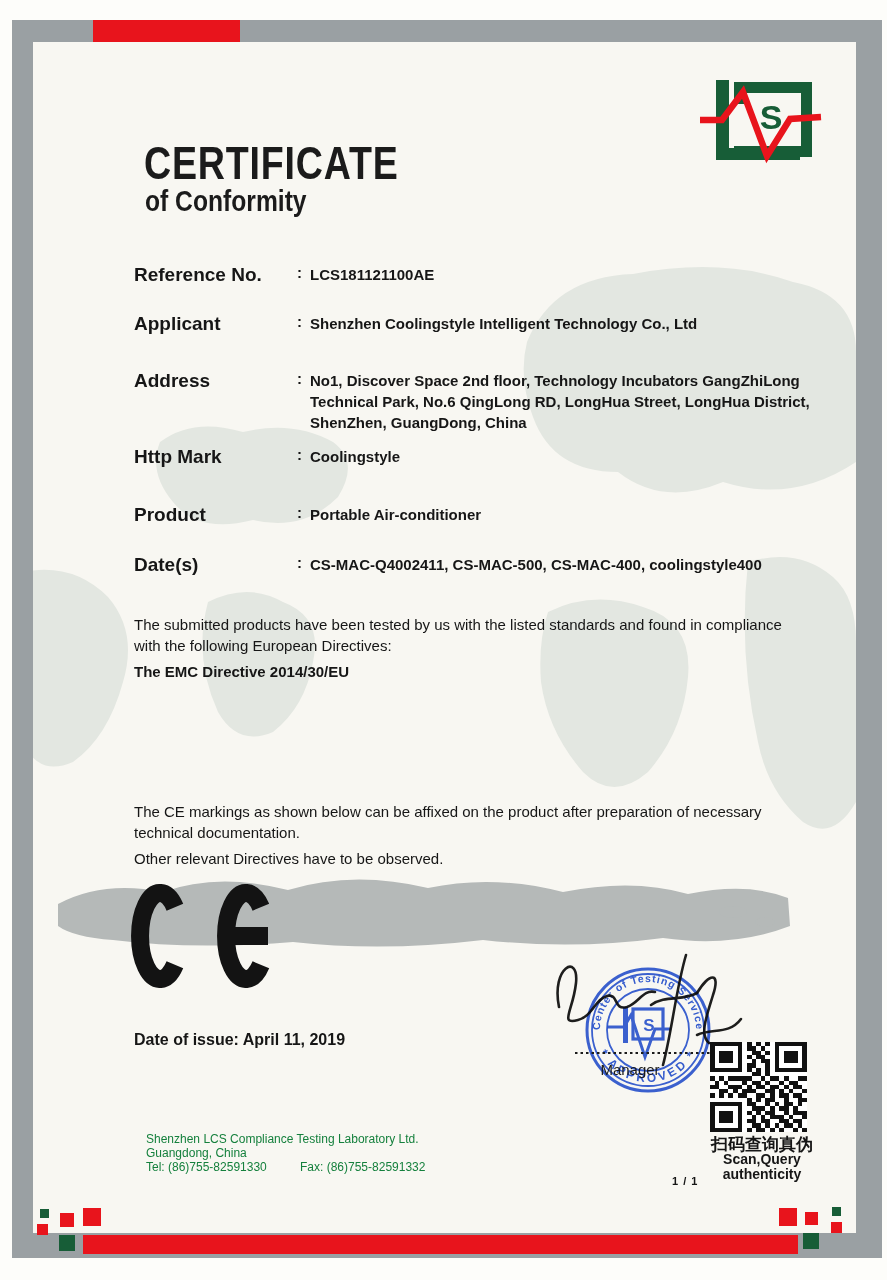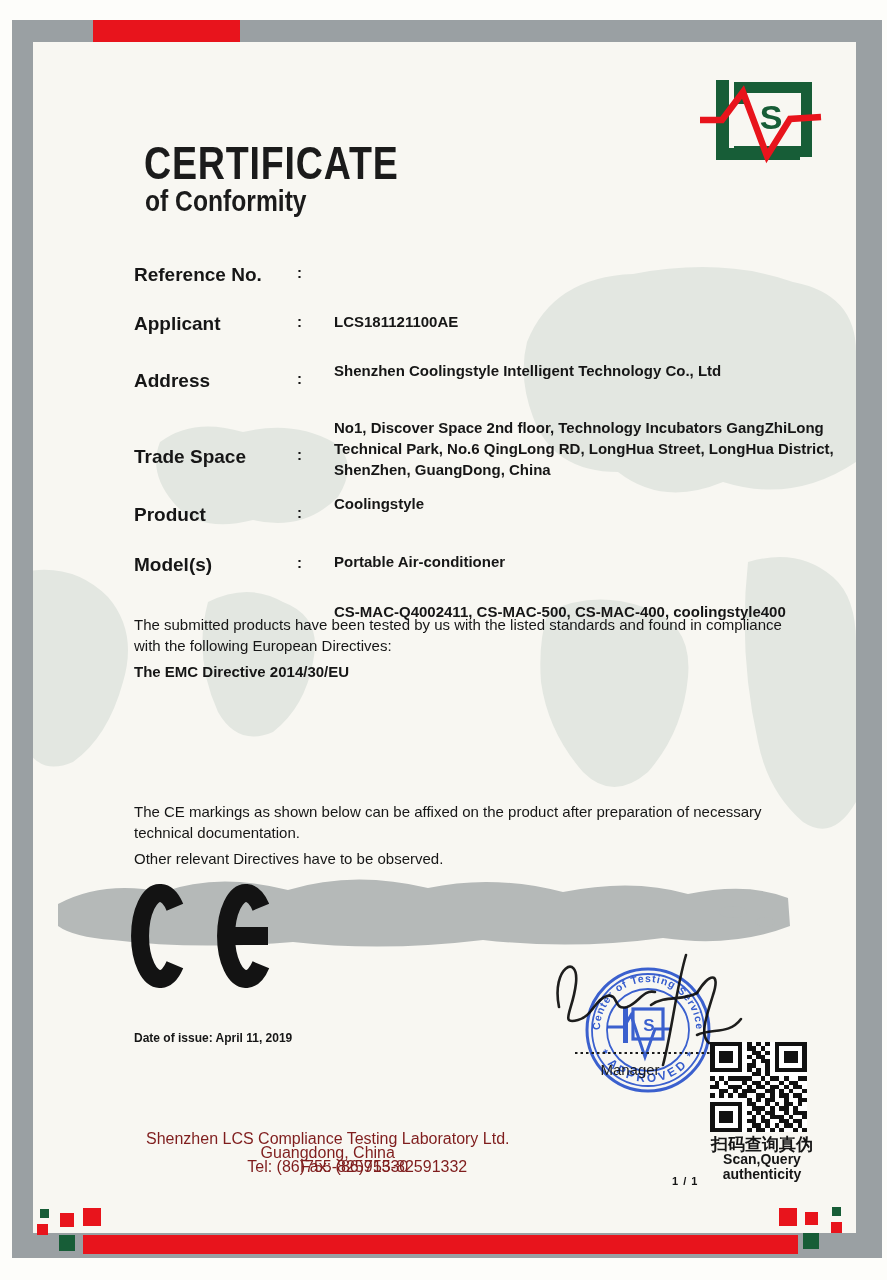--- a/index.html
+++ b/index.html
@@ -21,26 +21,26 @@
   .map{left:33px;top:42px;z-index:1;}
   
   .content{z-index:2;}
   .title{left:144px;top:141px;font-size:47px;font-weight:bold;line-height:44px;
          transform:scaleX(.8);transform-origin:left top;letter-spacing:1px;color:#1b1b1b;}
   .subtitle{left:145px;top:187px;font-size:29px;font-weight:bold;line-height:28px;
             transform:scaleX(.85);transform-origin:left top;color:#1b1b1b;}
   .field-row{left:0;width:887px;}
   .f-label{position:absolute;left:134px;top:0;font-size:19px;font-weight:bold;white-space:nowrap;}
   .f-colon{position:absolute;left:297px;top:0;font-size:15px;font-weight:bold;}
-  .f-value{position:absolute;left:334px;top:0;width:490px;font-size:15px;font-weight:bold;line-height:21px;margin-top:47px;}
+  .f-value{position:absolute;left:310px;top:0;width:490px;font-size:15px;font-weight:bold;line-height:21px;}
   .v-line{white-space:nowrap;}
   .para{left:134px;width:660px;font-size:15px;line-height:21px;}
   .para.bold{font-weight:bold;}
-  .date-issue{left:134px;top:1031px;font-size:12px;font-weight:bold;}
-  .footer{left:146px;top:1132px;font-size:16px;line-height:14px;color:#7f1d1d;text-align:center;}
+  .date-issue{left:134px;top:1031px;font-size:16px;font-weight:bold;}
+  .footer{left:146px;top:1132px;font-size:12px;line-height:14px;color:#15803d;}
   .foot-col2{position:absolute;left:154px;top:0;white-space:nowrap;}
   .foot-line{position:relative;height:14px;white-space:nowrap;}
   .qr-wrap{left:710px;top:1042px;z-index:3;}
   .qr-cap{left:683px;top:1137px;width:158px;text-align:center;z-index:3;}
   .qr-cap .zh{font-size:17px;font-weight:bold;line-height:15px;}
   .qr-cap .en{font-size:14px;font-weight:bold;line-height:15px;}
   .page-num{left:672px;top:1175px;font-size:11px;font-weight:bold;letter-spacing:1px;}
   .stamp{left:545px;top:945px;z-index:3;}
   .ce{left:131px;top:884px;z-index:2;}
   .logo{left:698px;top:72px;z-index:2;}
@@ -115,31 +115,31 @@
   <div class="abs content field-row" style="top:370px">
     <div class="f-label">Address</div>
     <div class="f-colon">:</div>
     <div class="f-value">
       <div class="v-line">No1, Discover Space 2nd floor, Technology Incubators GangZhiLong</div>
       <div class="v-line">Technical Park, No.6 QingLong RD, LongHua Street, LongHua District,</div>
       <div class="v-line">ShenZhen, GuangDong, China</div>
     </div>
   </div>
   <div class="abs content field-row" style="top:446px">
-    <div class="f-label">Trade Space</div>
+    <div class="f-label">Http Mark</div>
     <div class="f-colon">:</div>
     <div class="f-value">Coolingstyle</div>
   </div>
   <div class="abs content field-row" style="top:504px">
     <div class="f-label">Product</div>
     <div class="f-colon">:</div>
     <div class="f-value">Portable Air-conditioner</div>
   </div>
   <div class="abs content field-row" style="top:554px">
-    <div class="f-label">Model(s)</div>
+    <div class="f-label">Date(s)</div>
     <div class="f-colon">:</div>
     <div class="f-value">CS-MAC-Q4002411, CS-MAC-500, CS-MAC-400, coolingstyle400</div>
   </div>
 
   <div class="abs content para" style="top:614px">The submitted products have been tested by us with the listed standards and found in compliance with the following European Directives:</div>
   <div class="abs content para bold" style="top:661px">The EMC Directive 2014/30/EU</div>
   <div class="abs content para" style="top:801px">The CE markings as shown below can be affixed on the product after preparation of necessary technical documentation.</div>
   <div class="abs content para" style="top:848px">Other relevant Directives have to be observed.</div>
 
   <svg class="abs ce" width="145" height="104" viewBox="0 0 145 104" aria-label="CE">

